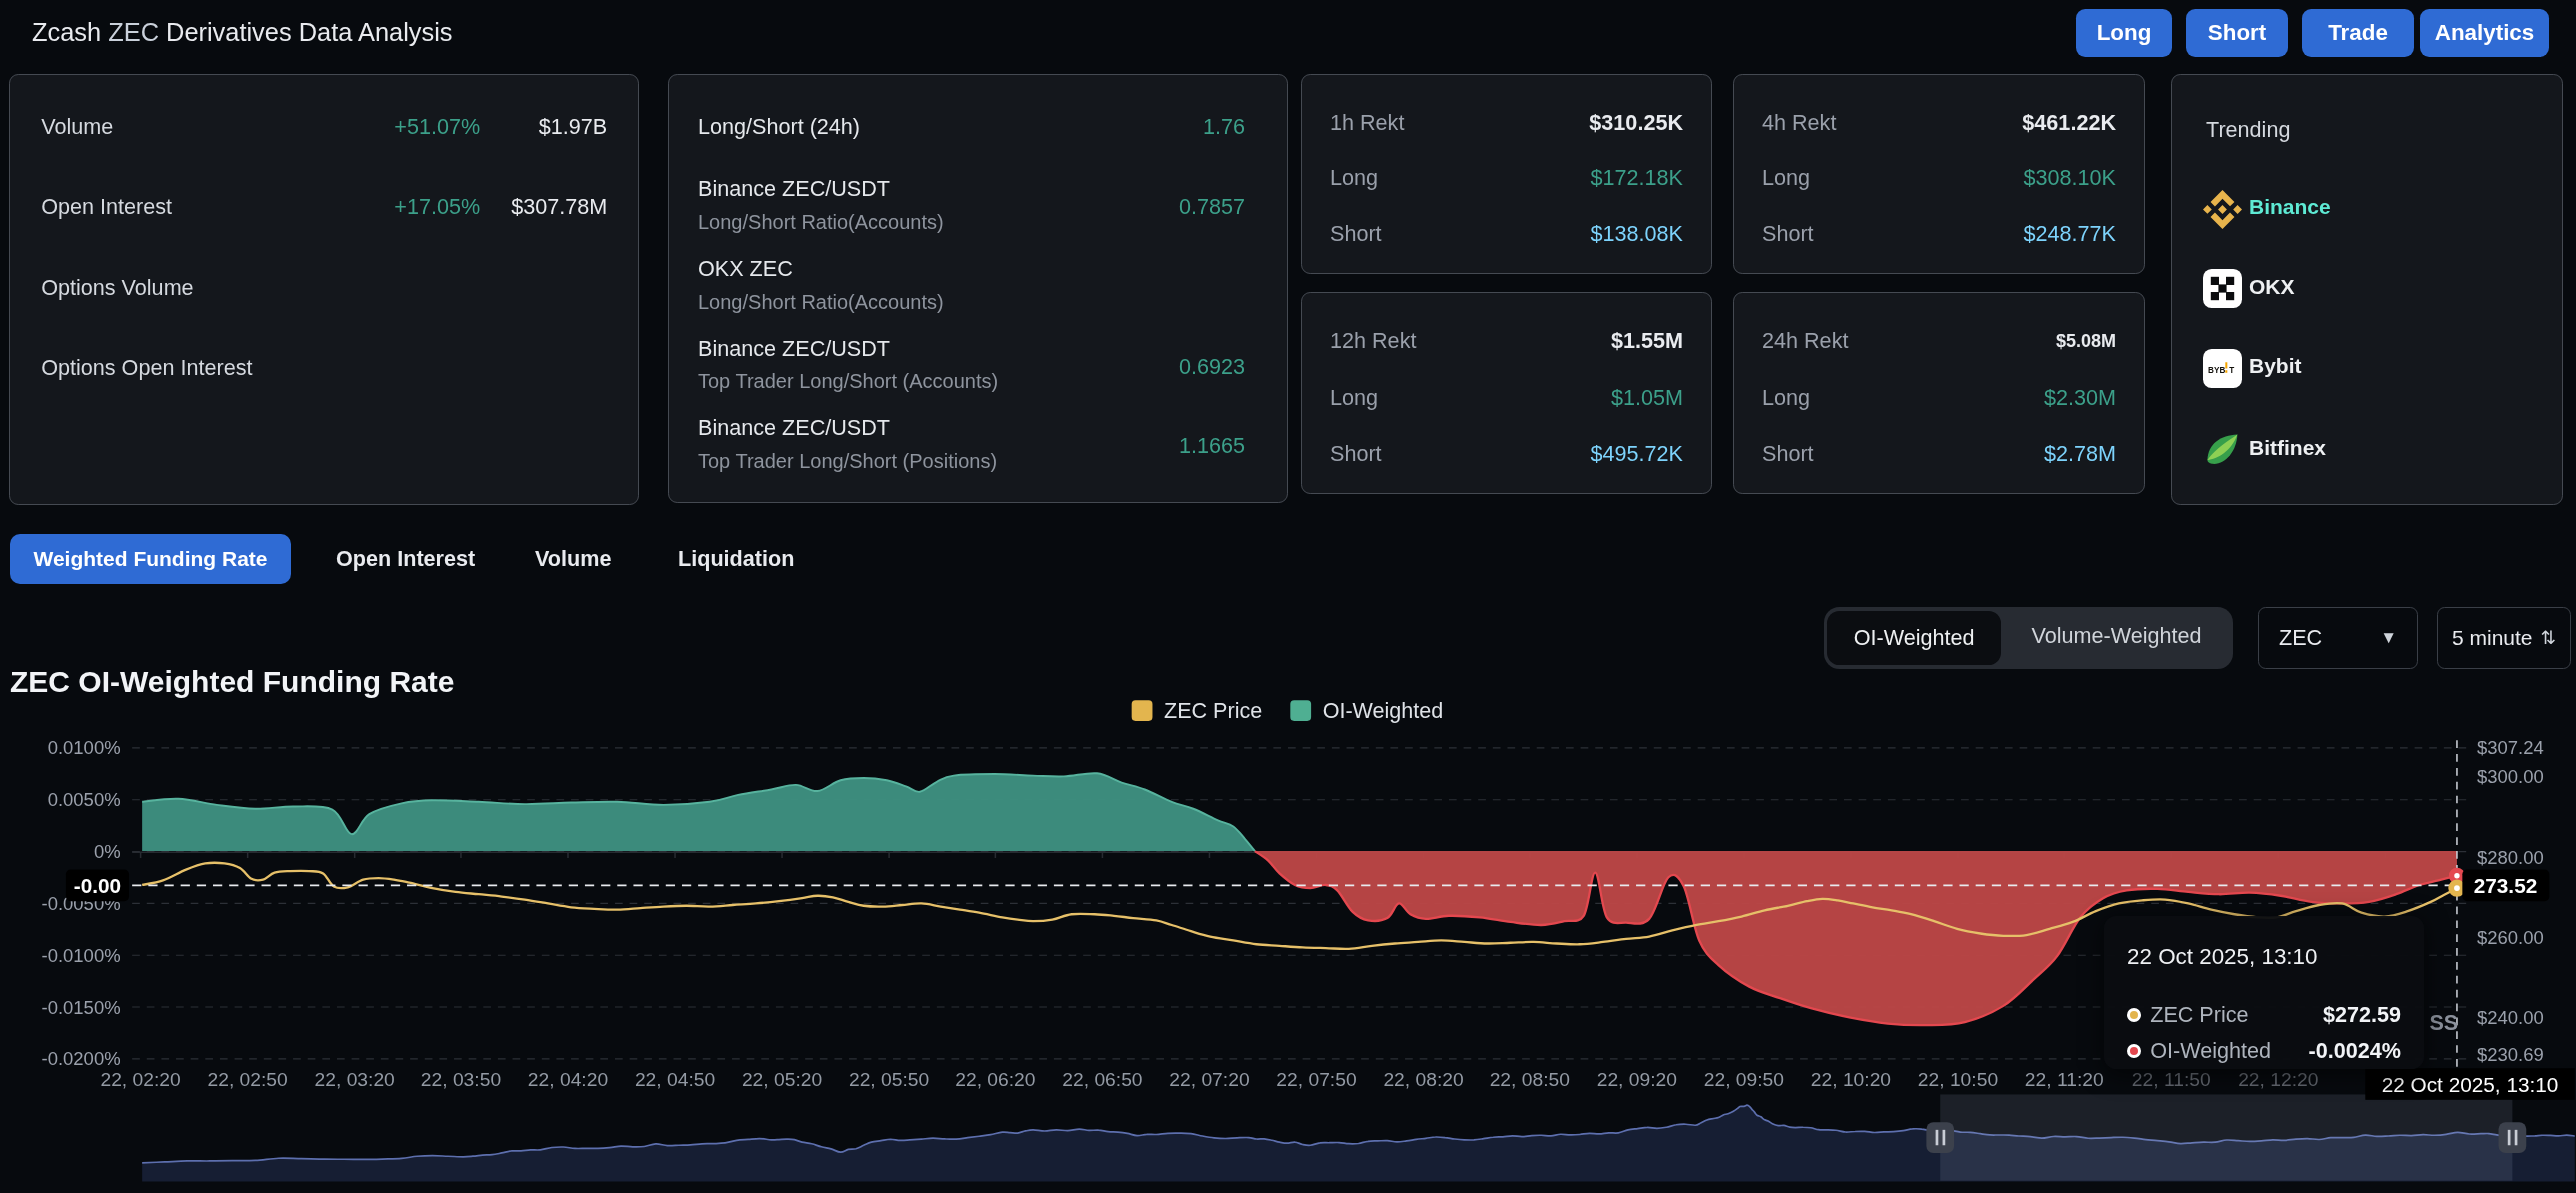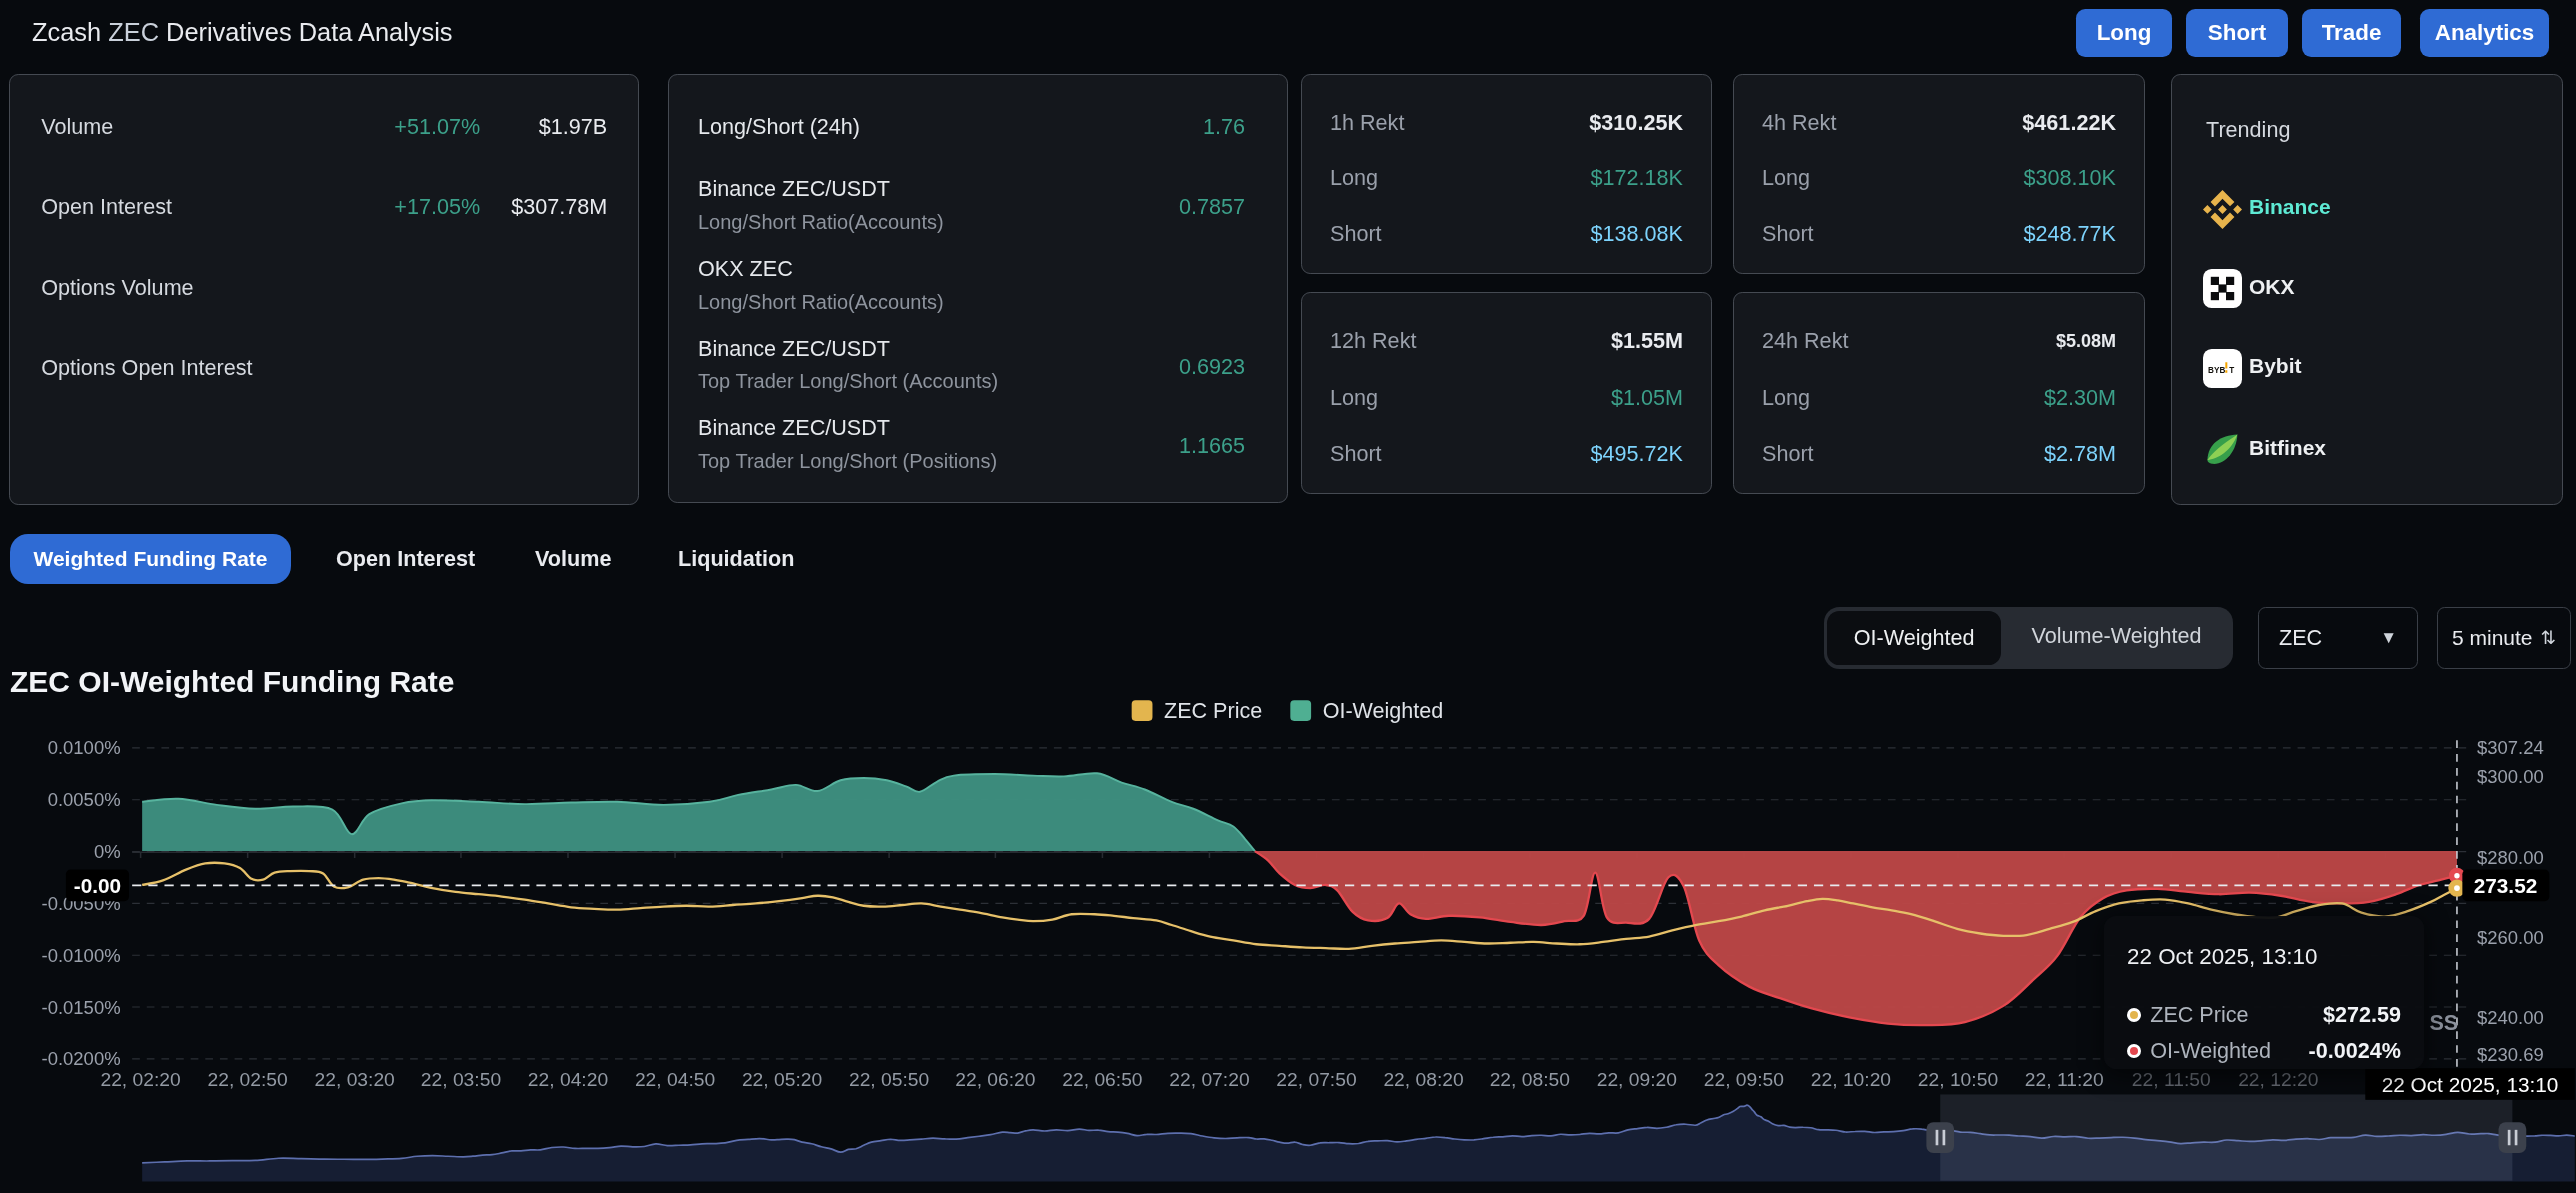--- a/index.html
+++ b/index.html
@@ -5,21 +5,21 @@
 .abs{position:absolute}
 .card{position:absolute;background:#14171c;border:1.5px solid #454a52;border-radius:9.2px}
 .btn{position:absolute;top:8.5px;height:48px;background:#2f6bd4;border-radius:9.2px;color:#fff;font-size:22.4px;font-weight:bold;display:flex;align-items:center;justify-content:center}
 .row{position:absolute;left:31px;right:31px;display:flex;align-items:center}
 .g{color:#3ca08a} .r{color:#7dd3fc} .w{color:#e9ebef} .gy{color:#9aa0ab}
 </style></head>
 <body>
 <div class="abs" style="left:32px;top:17.7px;font-size:25.4px;font-weight:500;color:#e9ebef">Zcash <span style="color:#c9d0da">ZEC</span> Derivatives Data Analysis</div>
 <div class="btn" style="left:2076px;width:96px">Long</div>
 <div class="btn" style="left:2186px;width:102px">Short</div>
-<div class="btn" style="left:2302px;width:99px">Trade</div>
+<div class="btn" style="left:2302px;width:112px">Trade</div>
 <div class="btn" style="left:2420px;width:129px">Analytics</div>
 
 <div class="card" style="left:9.2px;top:74px;width:630px;height:431px">
   <div class="row" style="top:29px;height:46px">
       <span style="font-size:21.6px;color:#d5d9df">Volume</span>
       <span class="g" style="flex:1;text-align:right;font-size:21.6px">+51.07%</span>
       <span class="w" style="width:127px;text-align:right;font-size:21.6px;font-weight:500">$1.97B</span>
     </div>
   <div class="row" style="top:109px;height:46px">
       <span style="font-size:21.6px;color:#d5d9df">Open Interest</span>
@@ -133,21 +133,21 @@
         <text x="33.6" y="30.5" font-family="Liberation Sans, sans-serif" font-size="10.5" font-weight="bold" fill="#12100b">T</text>
       </svg></div>
   <div class="abs" style="left:77px;top:279px;font-size:21px;font-weight:bold;color:#eef0f2">Bybit</div>
   <div class="abs" style="left:30px;top:355px;width:40px;height:40px"><svg width="40" height="40" viewBox="0 0 52 52">
         <path d="M7 39 C8 18 24 7 46 6 C45 28 30 46 13 44 C9 43 7 41 7 39 Z" fill="#379f4b"></path>
         <path d="M7 39 C20 38 38 28 46 6 C34 14 18 24 7 39 Z" fill="#8ed054"></path>
       </svg></div>
   <div class="abs" style="left:77px;top:361px;font-size:21px;font-weight:bold;color:#eef0f2">Bitfinex</div>
 </div>
 
-<div class="abs" style="left:10px;top:534px;width:281px;height:50px;background:#2f6bd4;border-radius:18px;display:flex;align-items:center;justify-content:center;color:#fff;font-size:21px;font-weight:bold;white-space:nowrap">Weighted Funding Rate</div>
+<div class="abs" style="left:10px;top:534px;width:281px;height:50px;background:#2f6bd4;border-radius:10px;display:flex;align-items:center;justify-content:center;color:#fff;font-size:21px;font-weight:bold;white-space:nowrap">Weighted Funding Rate</div>
 <div class="abs" style="left:336px;top:534px;height:50px;display:flex;align-items:center;color:#e9ebef;font-size:21.6px;font-weight:bold">Open Interest</div>
 <div class="abs" style="left:535px;top:534px;height:50px;display:flex;align-items:center;color:#e9ebef;font-size:21.6px;font-weight:bold">Volume</div>
 <div class="abs" style="left:678px;top:534px;height:50px;display:flex;align-items:center;color:#e9ebef;font-size:21.6px;font-weight:bold">Liquidation</div>
 
 <div class="abs" style="left:10px;top:665px;font-size:30px;font-weight:bold;color:#f2f4f7">ZEC OI-Weighted Funding Rate</div>
 <div class="abs" style="left:1824px;top:607px;width:409px;height:62px;background:#272b32;border-radius:15.4px">
   <div class="abs" style="left:3.1px;top:3.9px;width:174px;height:54px;background:#0b0d11;border-radius:12.3px;display:flex;align-items:center;justify-content:center;color:#eef0f2;font-size:21.6px;white-space:nowrap">OI-Weighted</div>
   <div class="abs" style="left:177px;top:0;width:231px;height:58px;display:flex;align-items:center;justify-content:center;color:#d0d4da;font-size:21.6px;white-space:nowrap">Volume-Weighted</div>
 </div>
 <div class="abs" style="left:2258px;top:607px;width:160px;height:62px;border:1.5px solid #3a3f47;border-radius:7.7px;display:flex;align-items:center;color:#e9ebef;font-size:21.6px;padding:0 20px;justify-content:space-between">ZEC <span style="color:#cfd4db;font-size:17px">▼</span></div>

